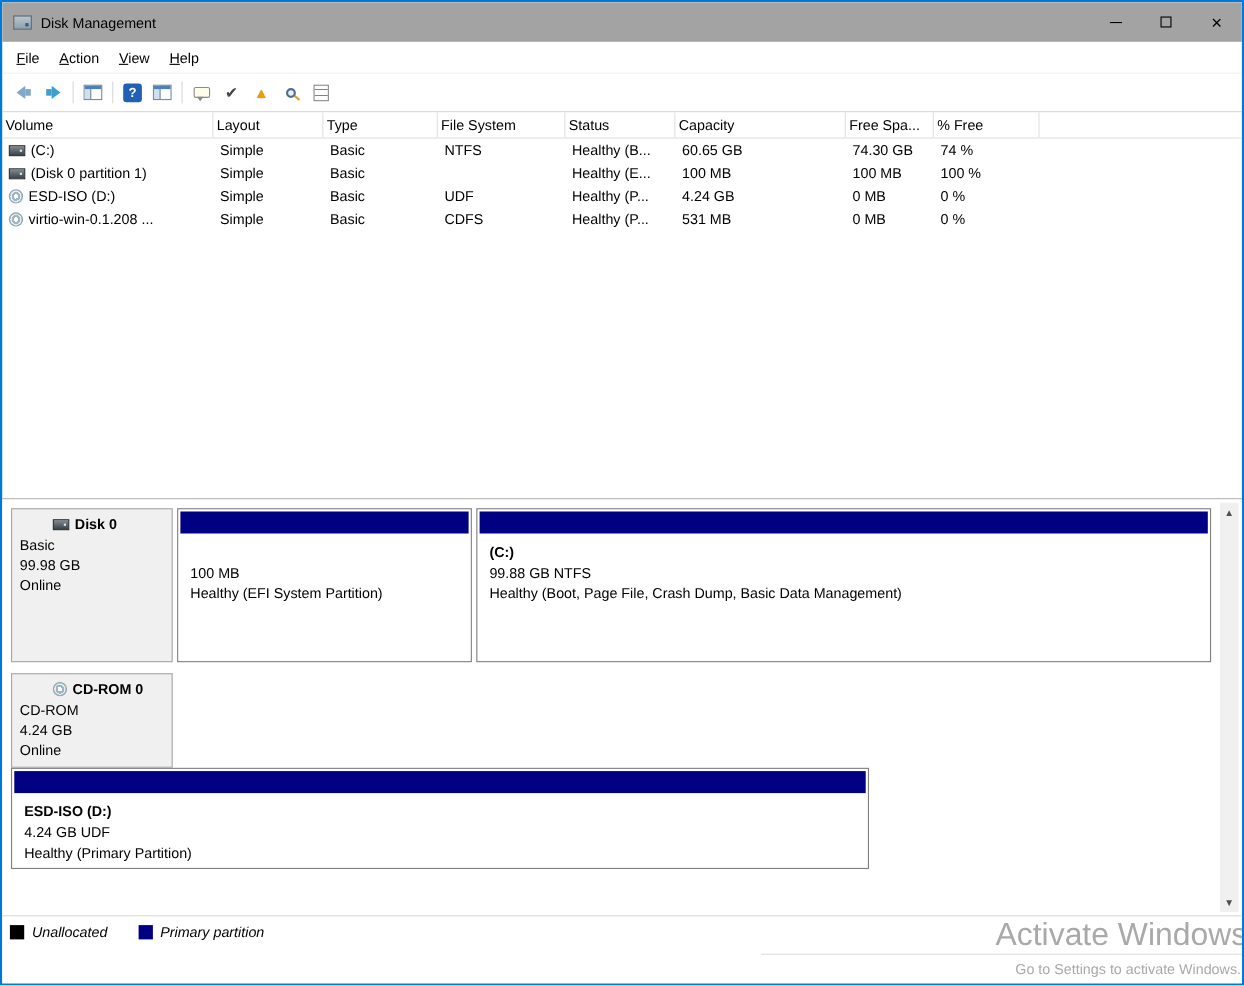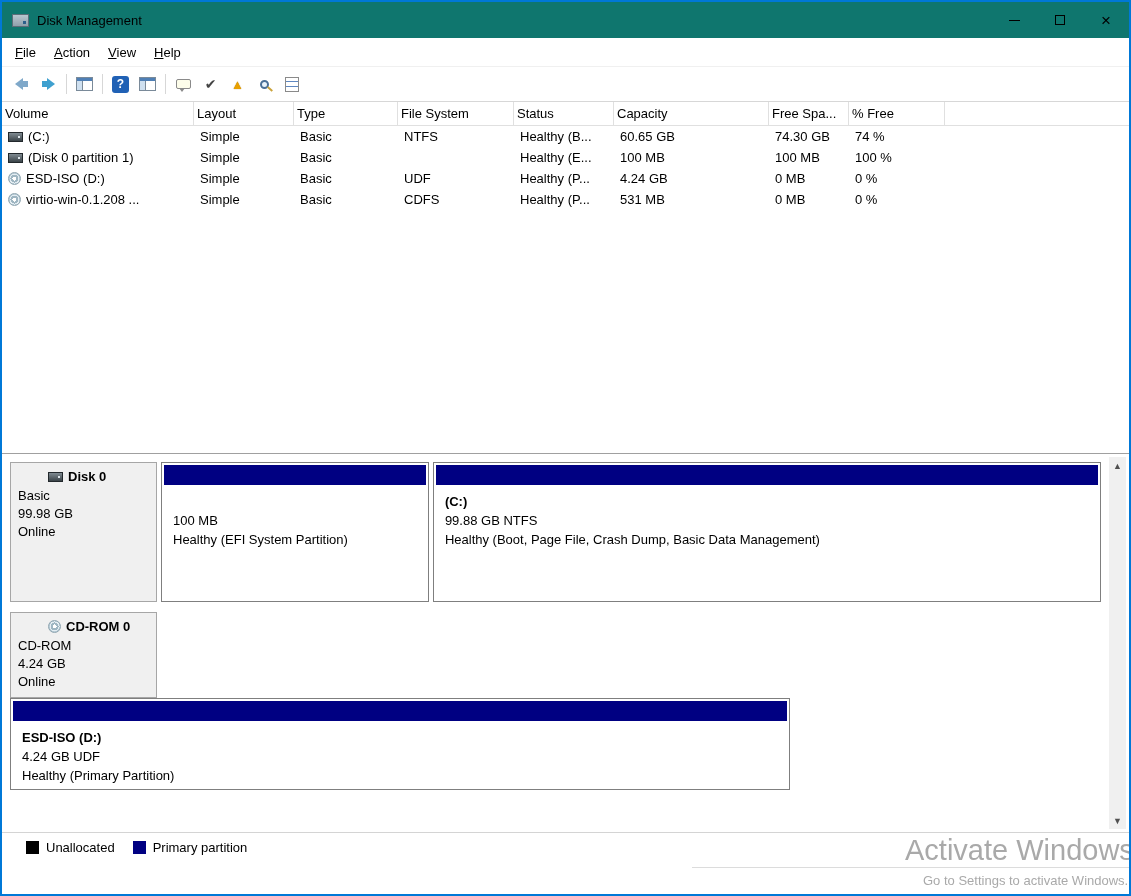--- a/index.html
+++ b/index.html
@@ -6,21 +6,21 @@
   html,body { background:#fff; }
   body { font-family:"Liberation Sans", sans-serif; font-size:13px; color:#000; }
 
   .window {
     position:relative; width:1131px; height:896px;
     border:2px solid #0078d7; background:#fff;
     overflow:hidden; display:flex; flex-direction:column;
   }
 
   
-  .titlebar { height:36px; flex:none; display:flex; align-items:center; padding-left:10px; background:#0f766e; }
+  .titlebar { height:36px; flex:none; display:flex; align-items:center; padding-left:10px; background:#a3a3a3; }
   .app-icon { width:17px; height:13px; margin-right:8px; position:relative; background:linear-gradient(#b9c6cf,#8fa0ac); border:1px solid #5c6d79; }
   .app-icon::after { content:""; position:absolute; right:2px; bottom:2px; width:3px; height:3px; background:#2d5f8a; }
   .title-text { font-size:13px; }
   .win-controls { margin-left:auto; display:flex; height:100%; }
   .win-btn { width:46px; height:100%; display:flex; align-items:center; justify-content:center; }
   .glyph-min { width:11px; height:1px; background:#000; }
   .glyph-max { width:10px; height:10px; border:1px solid #000; }
   .glyph-close { font-size:17px; line-height:1; }
 
   
@@ -73,21 +73,21 @@
   .disk-parts { flex:1; display:flex; gap:4px; }
   .partition { border:1px solid #7f7f7f; background:#fff; padding:2px; display:flex; flex-direction:column; }
   .part-bar { height:20px; flex:none; background:#000082; }
   .part-body { padding:7px 9px 0 9px; line-height:19px; white-space:nowrap; overflow:hidden; }
   .part-title { font-weight:bold; min-height:19px; }
 
   .vscroll { position:absolute; top:3px; right:3px; bottom:3px; width:17px; background:#f0f0f0; display:flex; flex-direction:column; justify-content:space-between; }
   .vscroll .sb-btn { height:17px; display:flex; align-items:center; justify-content:center; font-size:9px; color:#505050; }
 
   
-  .legend { height:30px; flex:none; display:flex; align-items:center; gap:18px; padding-left:24px; border-top:1px solid #d4d4d4; background:#fff; }
+  .legend { height:30px; flex:none; display:flex; align-items:center; gap:28px; padding-left:7px; border-top:1px solid #d4d4d4; background:#fff;font-style:italic; }
   .legend-item { display:flex; align-items:center; gap:7px; }
   .swatch { width:13px; height:13px; }
   .sw-unallocated { background:#000000; }
   .sw-primary { background:#000082; }
 
   
   .statusbar { height:32px; flex:none; position:relative; background:#fff; }
   .status-divider { position:absolute; left:690px; right:0; top:5px; border-top:1px solid #dcdcdc; }
 
   

